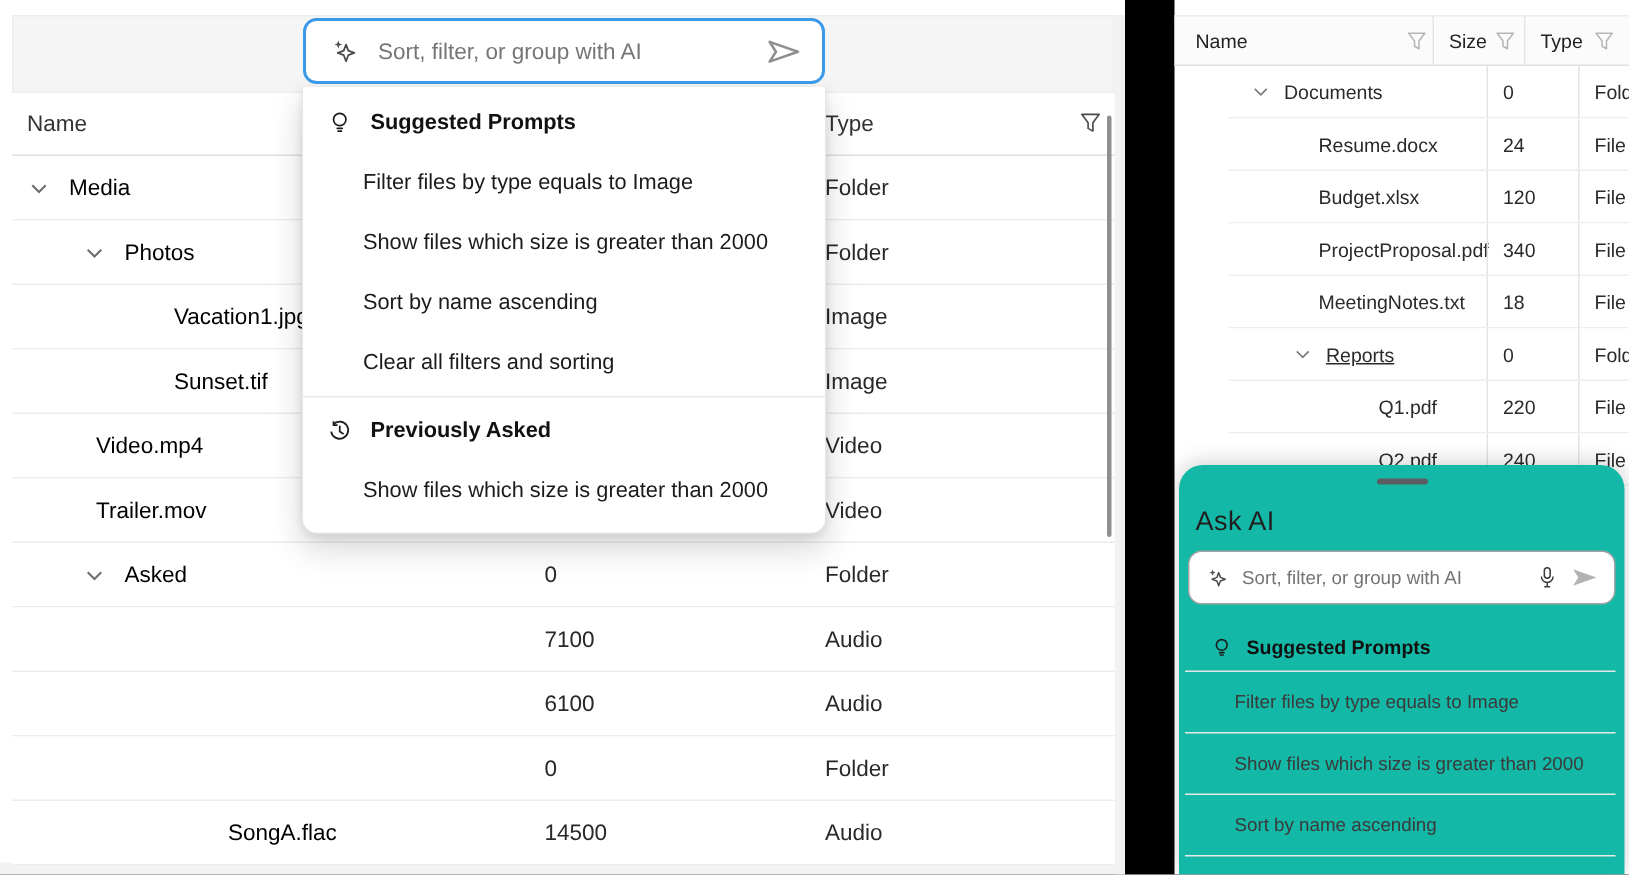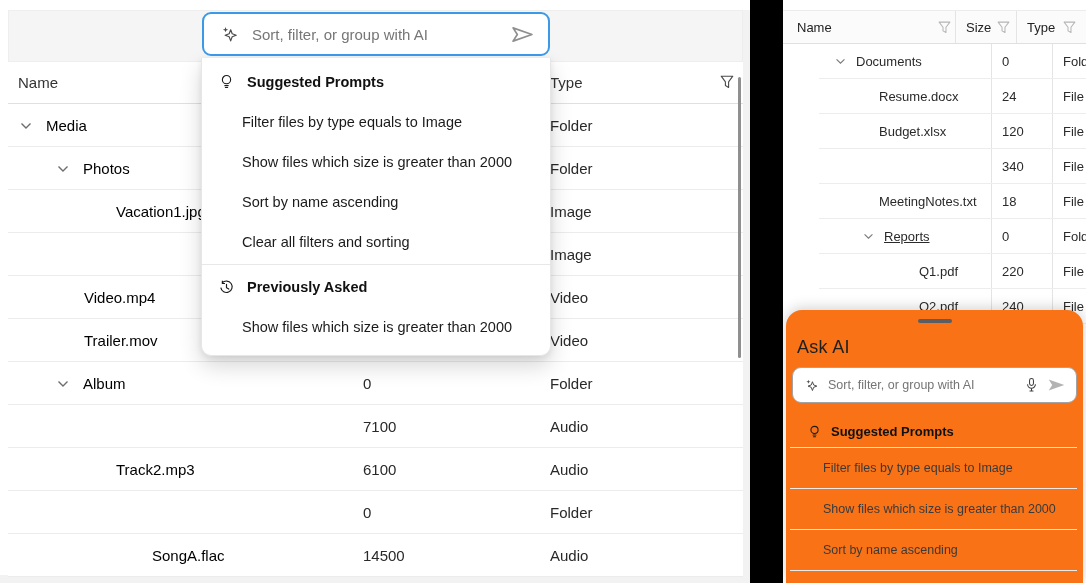--- a/index.html
+++ b/index.html
@@ -23,21 +23,21 @@
   .l-head .hname { position:absolute; left:10px; top:12px; font-size:15px; color:#333; }
   .l-head .hsize { position:absolute; left:355px; top:12px; font-size:15px; color:#333; }
   .l-head .htype { position:absolute; left:542px; top:12px; font-size:15px; color:#333; }
   .l-head .hfunnel { position:absolute; left:712px; top:13px; }
 
   .lrow { position:absolute; left:0; width:735px; height:43px; border-bottom:1px solid #ececec; background:#fff; }
   .lrow .ncell { position:absolute; top:0; height:43px; display:flex; align-items:center; gap:13px; font-size:15px; color:#000000; white-space:nowrap; }
   .lrow .size { position:absolute; left:355px; top:13px; font-size:15px; color:#292929; }
   .lrow .type { position:absolute; left:542px; top:13px; font-size:15px; color:#292929; }
   .n-f0 { left:10px; } .n-f1 { left:47px; } .n-f2 { left:83px; }
-  .n-l1 { left:76px; } .n-l2 { left:108px; } .n-l3 { left:144px;justify-content:center; }
+  .n-l1 { left:56px; } .n-l2 { left:108px; } .n-l3 { left:144px;justify-content:center; }
   .chev { display:inline-flex; width:15px; justify-content:center; }
 
   .l-scrollbar { position:absolute; left:738px; top:77px; width:3px; height:281px; background:#8f8f8f; border-radius:2px; z-index:3; }
 
   .dropdown { position:absolute; left:201px; top:58px; width:350px; background:#fff; z-index:30;
     border:1px solid #e6e6e6; border-top:none; border-radius:0 0 10px 10px; padding:4px 0 8px 0;
     box-shadow:0 10px 22px rgba(0,0,0,0.16), 0 2px 6px rgba(0,0,0,0.08); }
   .dd-header { height:40px; display:flex; align-items:center; gap:13px; padding-left:17px;
     font-size:14.5px; font-weight:bold; color:#111; }
   .dd-item { height:40px; display:flex; align-items:center; padding-left:40px; font-size:14.5px; color:#1b1b1b; cursor:default; }
@@ -55,21 +55,21 @@
   .r-head .f3 { position:absolute; left:280px; top:10px; }
 
   .rrow { position:absolute; left:16px; width:356px; height:35px; border-bottom:1px solid #ededed; background:#fff;margin-left:20px; }
   .rrow .ncell { position:absolute; top:0; height:35px; display:flex; align-items:center; gap:8px; font-size:13px; color:#2a2a2a; white-space:nowrap; }
   .rrow .size { position:absolute; left:183px; top:10px; font-size:13px; color:#2a2a2a; }
   .rrow .type { position:absolute; left:244px; top:10px; font-size:13px; color:#2a2a2a; }
   .vline1, .vline2 { position:absolute; top:0; height:100%; border-left:1px solid #e4e4e4; }
   .vline1 { left:172px; } .vline2 { left:233px; }
   .r-f0 { left:14px; } .r-f1 { left:42px;text-decoration:underline; } .r-l1 { left:60px;text-align:right; } .r-l2 { left:100px; }
 
-  .sheet { position:absolute; left:3px; top:310px; width:297px; height:273px; background:#f97316;
+  .sheet { position:absolute; left:3px; top:310px; width:297px; height:273px; background:#14b8a6;
     border-radius:16px 16px 0 0; box-shadow:0 -2px 14px rgba(0,0,0,0.18); z-index:20; }
   .handle { width:34px; height:4px; background:#5a5e62; border-radius:2px; margin:9px auto 0 auto; }
   .sheet-title { position:absolute; left:11px; top:27px; font-size:18px; color:#1f1f1f; letter-spacing:0.3px; }
   .sheet-input { position:absolute; left:6px; top:57px; width:285px; height:36px; border:1px solid #a3a3a3;
     border-radius:9px; display:flex; align-items:center; gap:9px; padding:0 10px 0 11px; background:#fff; }
   .sheet-input input { flex:1; border:none; outline:none; font-size:12.5px; color:#222; background:transparent; font-family:inherit; min-width:0; }
   .sheet-input input::placeholder { color:#757575; }
 
   .s-prompts { position:absolute; left:0; top:106px; width:297px; }
   .sp-header { height:32px; display:flex; align-items:center; gap:10px; padding-left:18px;
@@ -124,20 +124,23 @@
       <span class="type">Folder</span>
     </div>
     <div class="lrow" style="top:128px">
       <span class="ncell n-l2">
           <span>Vacation1.jpg</span>
         </span>
       <span class="size"></span>
       <span class="type">Image</span>
     </div>
     <div class="lrow" style="top:171px">
+      <span class="ncell n-l2">
+          <span>Sunset.tif</span>
+        </span>
       <span class="size"></span>
       <span class="type">Image</span>
     </div>
     <div class="lrow" style="top:214px">
       <span class="ncell n-l1">
           <span>Video.mp4</span>
         </span>
       <span class="size"></span>
       <span class="type">Video</span>
     </div>
@@ -148,33 +151,30 @@
       <span class="size"></span>
       <span class="type">Video</span>
     </div>
     <div class="lrow" style="top:300px">
       <span class="ncell n-f1">
           <span class="chev">
             <svg viewBox="0 0 12 8" width="12" height="8">
               <path d="M1.5 1.5 L6 6 L10.5 1.5" fill="none" stroke="#6d6d6d" stroke-width="1.4"></path>
             </svg>
           </span>
-          <span>Album</span>
+          <span>Asked</span>
         </span>
       <span class="size">0</span>
       <span class="type">Folder</span>
     </div>
     <div class="lrow" style="top:343px">
       <span class="size">7100</span>
       <span class="type">Audio</span>
     </div>
     <div class="lrow" style="top:386px">
-      <span class="ncell n-l2">
-          <span>Track2.mp3</span>
-        </span>
       <span class="size">6100</span>
       <span class="type">Audio</span>
     </div>
     <div class="lrow" style="top:429px">
       <span class="size">0</span>
       <span class="type">Folder</span>
     </div>
     <div class="lrow" style="top:472px">
       <span class="ncell n-l3">
           <span>SongA.flac</span>
@@ -280,20 +280,23 @@
   <div class="rrow" style="top:114px">
     <span class="ncell r-l1">
         <span>Budget.xlsx</span>
       </span>
     <span class="size">120</span>
     <span class="type">File</span>
     <span class="vline1"></span>
       <span class="vline2"></span>
   </div>
   <div class="rrow" style="top:149px">
+    <span class="ncell r-l1">
+        <span>ProjectProposal.pdf</span>
+      </span>
     <span class="size">340</span>
     <span class="type">File</span>
     <span class="vline1"></span>
       <span class="vline2"></span>
   </div>
   <div class="rrow" style="top:184px">
     <span class="ncell r-l1">
         <span>MeetingNotes.txt</span>
       </span>
     <span class="size">18</span>

